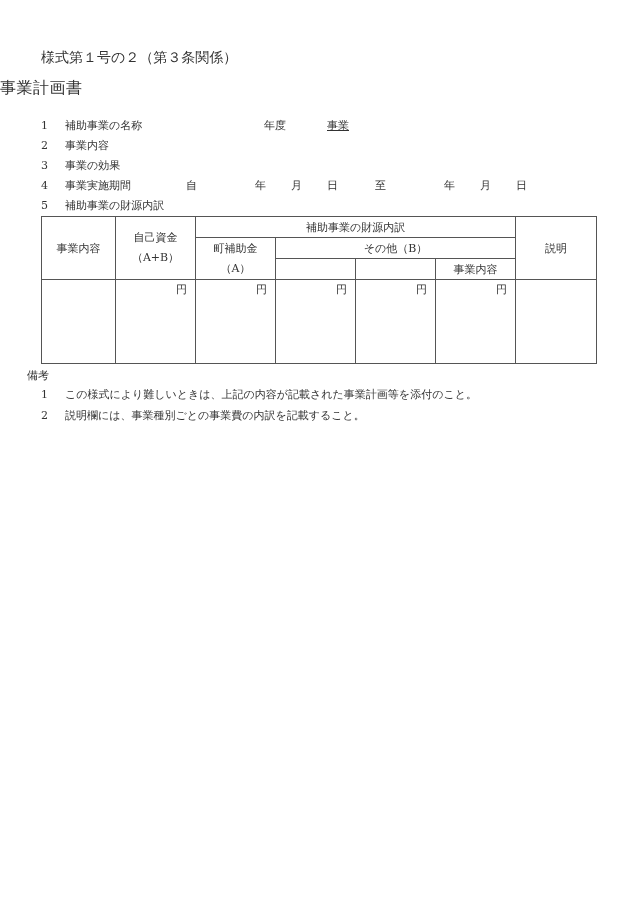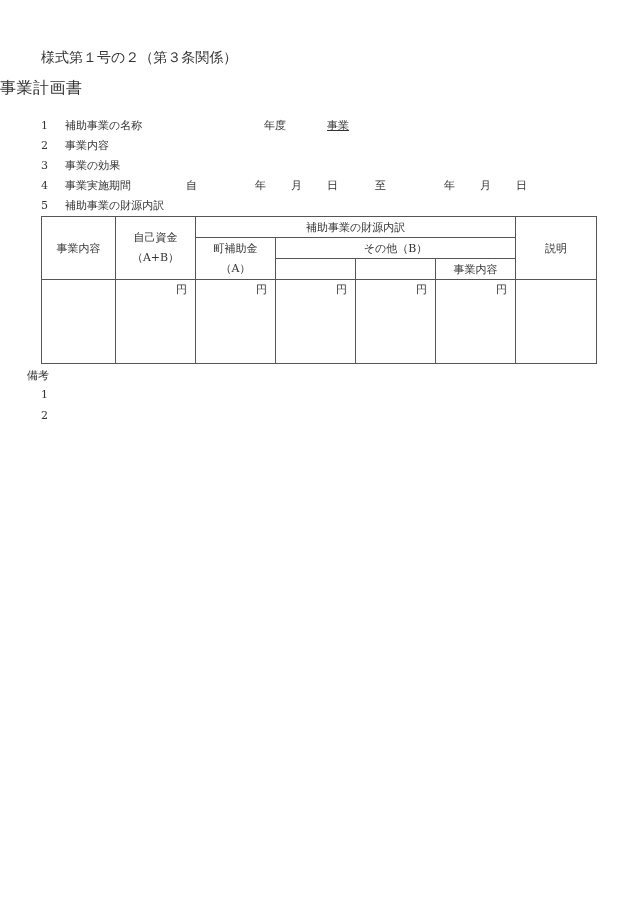--- a/index.html
+++ b/index.html
@@ -113,16 +113,18 @@
     <td class="yen">円</td>
     <td class="yen">円</td>
     <td></td>
   </tr>
 </tbody>
   </table>
 
 <div class="abs notes-head">備考</div>
 <div class="abs note" style="top:387px;width:560px;">
   <span class="num">1</span>
+  <span class="txt">この様式により難しいときは、上記の内容が記載された事業計画等を添付のこと。</span>
 </div>
 <div class="abs note" style="top:408px;width:560px;">
   <span class="num">2</span>
+  <span class="txt">説明欄には、事業種別ごとの事業費の内訳を記載すること。</span>
 </div>
 
 </body></html>

